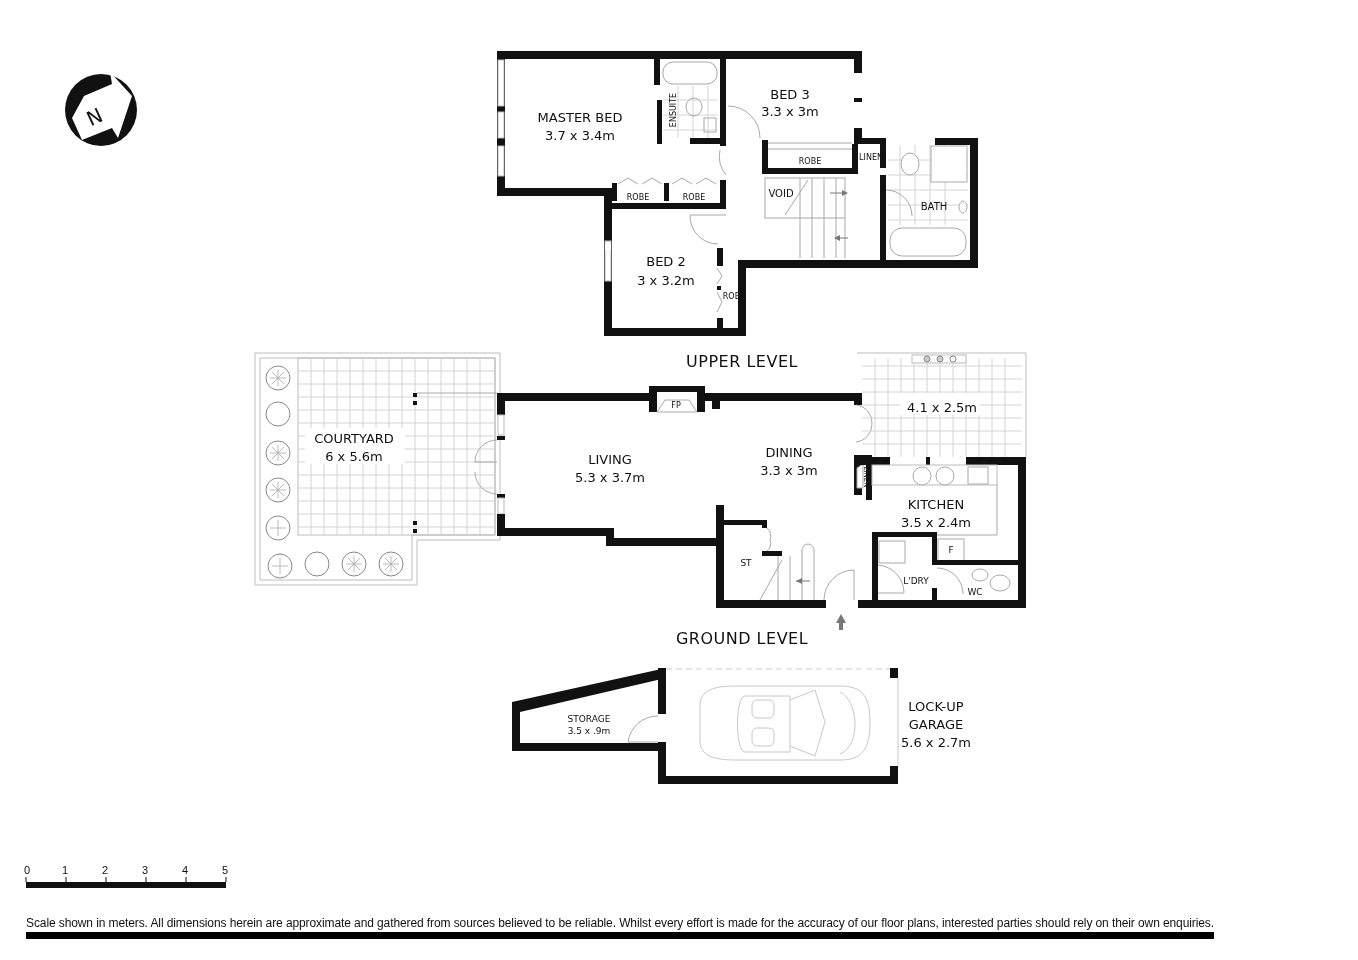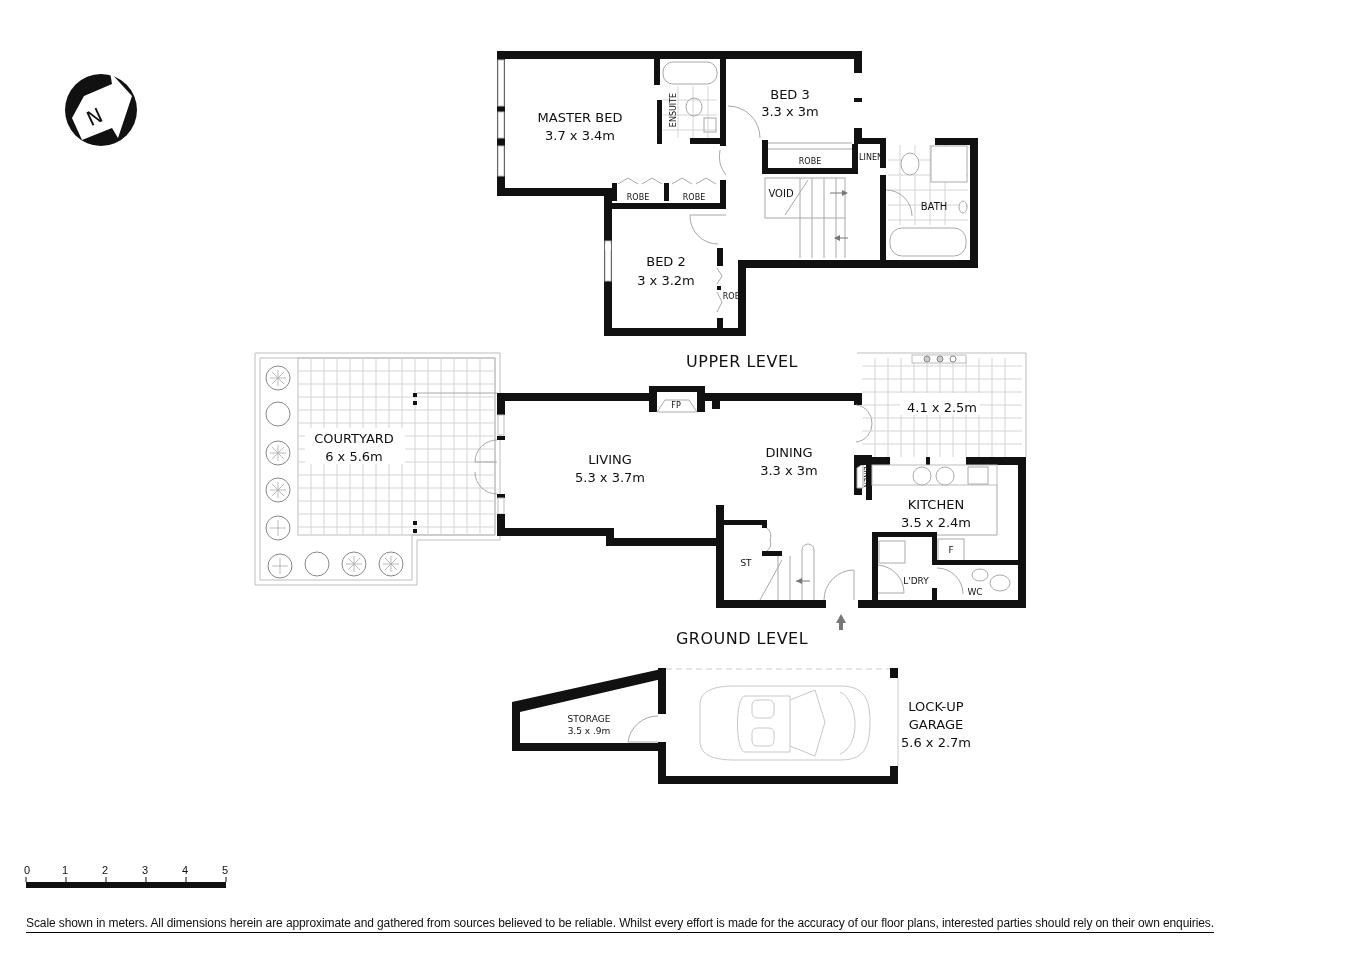--- a/index.html
+++ b/index.html
@@ -6,21 +6,21 @@
   body { width:1358px; height:960px; position:relative; overflow:hidden; font-family:"DejaVu Sans", sans-serif; color:#111; }
   svg.plan { position:absolute; left:0; top:0; width:1358px; height:960px; }
   .wall { fill:#111; }
   .thin { fill:none; stroke:#bdbdbd; stroke-width:1; }
   .grid { stroke:#d4d4d4; stroke-width:1; }
   .fix { fill:none; stroke:#a8a8a8; stroke-width:1; }
   .room-label { font-family:"DejaVu Sans", sans-serif; font-size:13px; fill:#111; text-anchor:middle; }
   .small-label { font-family:"DejaVu Sans", sans-serif; font-size:8px; fill:#111; text-anchor:middle; }
   .level-label { font-family:"DejaVu Sans", sans-serif; font-size:16px; fill:#111; text-anchor:middle; letter-spacing:0.5px; }
   .scale-num { font-family:"Liberation Sans", sans-serif; font-size:11px; fill:#111; text-anchor:middle; }
-  .disclaimer { position:absolute; left:26px; top:916px; font-family:"Liberation Sans", sans-serif; font-size:12px; color:#111; border-bottom:1px solid #000000; padding-bottom:2px; white-space:nowrap; letter-spacing:-0.1px; }
+  .disclaimer { position:absolute; left:26px; top:916px; font-family:"Liberation Sans", sans-serif; font-size:12px; color:#111; border-bottom:7px solid #000000; padding-bottom:2px; white-space:nowrap; letter-spacing:-0.1px; }
 </style>
 </head>
 <body>
 
 <svg class="plan" viewBox="0 0 1358 960" xmlns="http://www.w3.org/2000/svg">
 
   <g>
     <circle cx="101" cy="110" r="36" fill="#111"></circle>
     <path d="M72 118 L84 96 L112 84 L110 72 L132 96 L118 138 L112 128 L82 140 Z" fill="#fff"></path>
     <text x="95" y="124" font-size="20" fill="#111" text-anchor="middle" transform="rotate(-25 95 118)">N</text>

